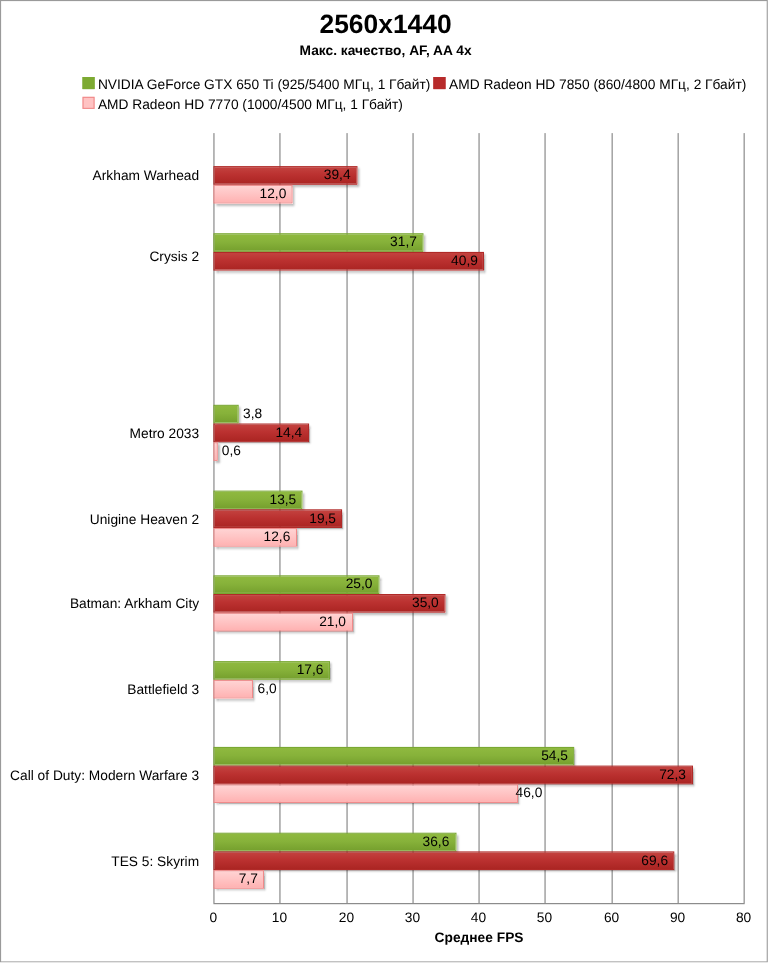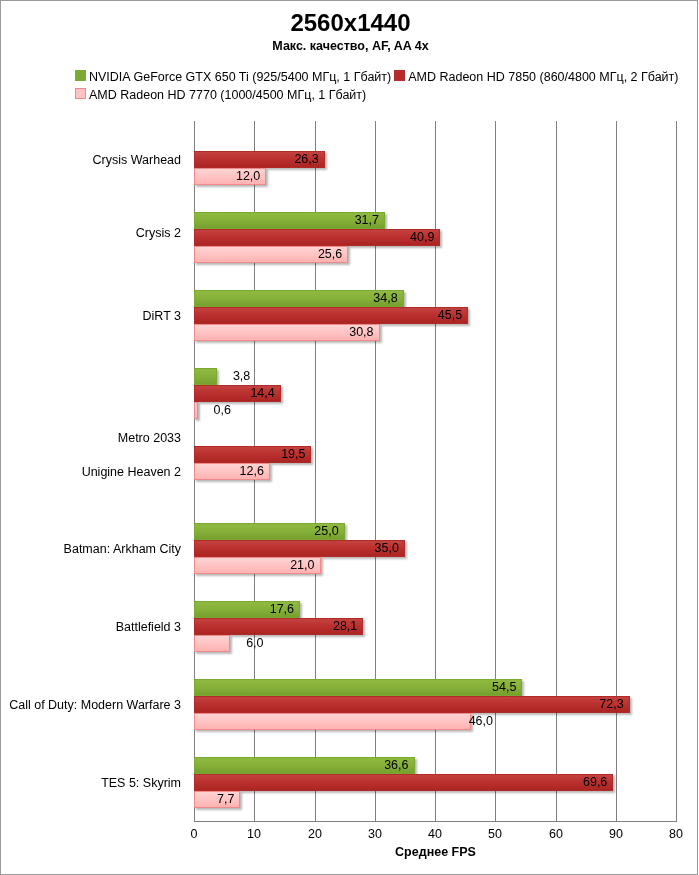--- a/index.html
+++ b/index.html
@@ -143,21 +143,21 @@
     top: 0;
     height: 17px;
     line-height: 17px;
     font-size: 12.5px;
     color: #000000;
     white-space: nowrap;
   }
   
   .bar-value.inside { transform: translateX(-100%); padding-right: 6px; }
   
-  .bar-value.outside { padding-left: 16px; }
+  .bar-value.outside { padding-left: 4px; }
 
   .cat-label {
     position: absolute;
     width: 180px;
     left: -193px;
     text-align: right;
     font-size: 12.5px;
     line-height: 14px;
     white-space: nowrap;
   }
@@ -202,74 +202,59 @@
       <div class="gridline" style="left: 181px;"></div>
       <div class="gridline" style="left: 241px;"></div>
       <div class="gridline" style="left: 301px;"></div>
       <div class="gridline" style="left: 362px;"></div>
       <div class="gridline" style="left: 422px;"></div>
       <div class="gridline" style="left: 482px;"></div>
       <div class="group" style="top: 13px; height: 51px;">
         <div class="bar-row"></div>
         <div class="bar-row">
           <div class="bar red" style="width: 130.743px;"></div>
-          <div class="bar-value inside" style="left: 130.743px;">26,3</div>
+          <div class="bar-value inside" style="left: 130.743px;">39,4</div>
         </div>
         <div class="bar-row">
           <div class="bar pink" style="width: 72.3px;"></div>
           <div class="bar-value inside" style="left: 72.3px;">12,0</div>
         </div>
-        <div class="cat-label" style="top: 18.5px;">Crysis Warhead</div>
+        <div class="cat-label" style="top: 18.5px;">Arkham Warhead</div>
       </div>
       <div class="group" style="top: 91px; height: 51px;">
         <div class="bar-row">
           <div class="bar green" style="width: 190.993px;"></div>
           <div class="bar-value inside" style="left: 190.993px;">31,7</div>
         </div>
         <div class="bar-row">
           <div class="bar red" style="width: 246.422px;"></div>
           <div class="bar-value inside" style="left: 246.422px;">40,9</div>
         </div>
-        <div class="bar-row">
-          <div class="bar pink" style="width: 154.24px;"></div>
-          <div class="bar-value inside" style="left: 154.24px;">25,6</div>
-        </div>
         <div class="cat-label" style="top: 14px;">Crysis 2</div>
-      </div>
-      <div class="group" style="top: 169px; height: 51px;">
-        <div class="bar-row">
-          <div class="bar green" style="width: 209.67px;"></div>
-          <div class="bar-value inside" style="left: 209.67px;">34,8</div>
-        </div>
-        <div class="bar-row">
-          <div class="bar red" style="width: 274.137px;"></div>
-          <div class="bar-value inside" style="left: 274.137px;">45,5</div>
-        </div>
-        <div class="bar-row">
-          <div class="bar pink" style="width: 185.57px;"></div>
-          <div class="bar-value inside" style="left: 185.57px;">30,8</div>
-        </div>
-        <div class="cat-label" style="top: 18.5px;">DiRT 3</div>
       </div>
       <div class="group" style="top: 247px; height: 51px;">
         <div class="bar-row">
           <div class="bar green" style="width: 22.895px;"></div>
           <div class="bar-value outside" style="left: 22.895px;">3,8</div>
         </div>
         <div class="bar-row">
           <div class="bar red" style="width: 86.76px;"></div>
           <div class="bar-value inside" style="left: 86.76px;">14,4</div>
         </div>
         <div class="bar-row">
           <div class="bar pink" style="width: 3.615px;"></div>
           <div class="bar-value outside" style="left: 3.615px;">0,6</div>
         </div>
-        <div class="cat-label" style="top: 18.5px; margin-top: 44px;">Metro 2033</div>
+        <div class="cat-label" style="top: 18.5px;">Metro 2033</div>
       </div>
       <div class="group" style="top: 325px; height: 51px;">
+        <div class="bar-row">
+          <div class="bar green" style="width: 81.3375px;"></div>
+          <div class="bar-value inside" style="left: 81.3375px;">13,5</div>
+        </div>
         <div class="bar-row">
           <div class="bar red" style="width: 117.487px;"></div>
           <div class="bar-value inside" style="left: 117.487px;">19,5</div>
         </div>
         <div class="bar-row">
           <div class="bar pink" style="width: 75.915px;"></div>
           <div class="bar-value inside" style="left: 75.915px;">12,6</div>
         </div>
         <div class="cat-label" style="top: 18.5px;">Unigine Heaven 2</div>
       </div>
@@ -285,24 +270,20 @@
         <div class="bar-row">
           <div class="bar pink" style="width: 126.525px;"></div>
           <div class="bar-value inside" style="left: 126.525px;">21,0</div>
         </div>
         <div class="cat-label" style="top: 18.5px;">Batman: Arkham City</div>
       </div>
       <div class="group" style="top: 480px; height: 51px;">
         <div class="bar-row">
           <div class="bar green" style="width: 106.04px;"></div>
           <div class="bar-value inside" style="left: 106.04px;">17,6</div>
-        </div>
-        <div class="bar-row">
-          <div class="bar red" style="width: 169.303px;"></div>
-          <div class="bar-value inside" style="left: 169.303px;">28,1</div>
         </div>
         <div class="bar-row">
           <div class="bar pink" style="width: 36.15px;"></div>
           <div class="bar-value outside" style="left: 36.15px;">6,0</div>
         </div>
         <div class="cat-label" style="top: 18.5px;">Battlefield 3</div>
       </div>
       <div class="group" style="top: 558px; height: 51px;">
         <div class="bar-row">
           <div class="bar green" style="width: 328.363px;"></div>

